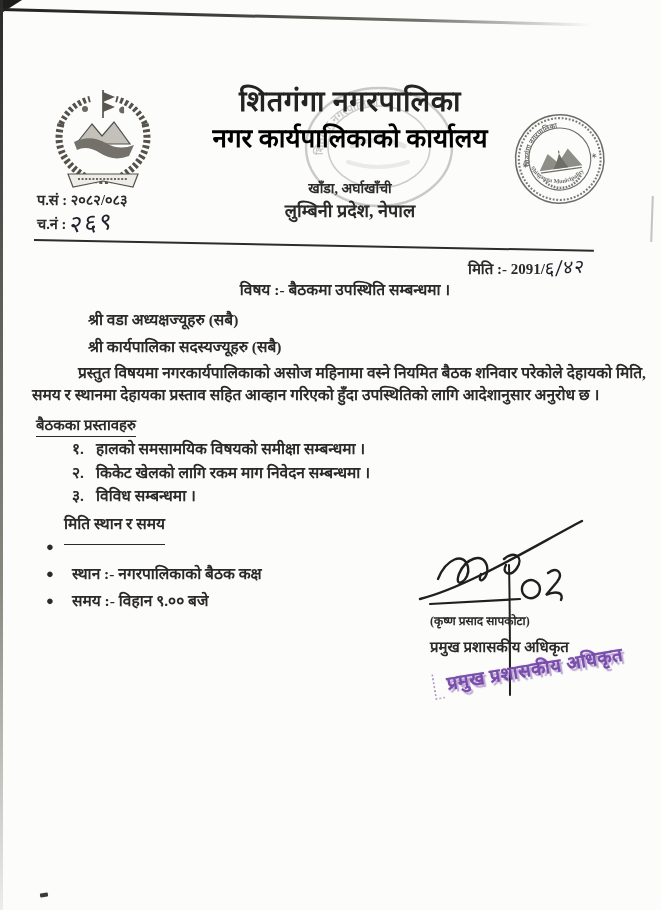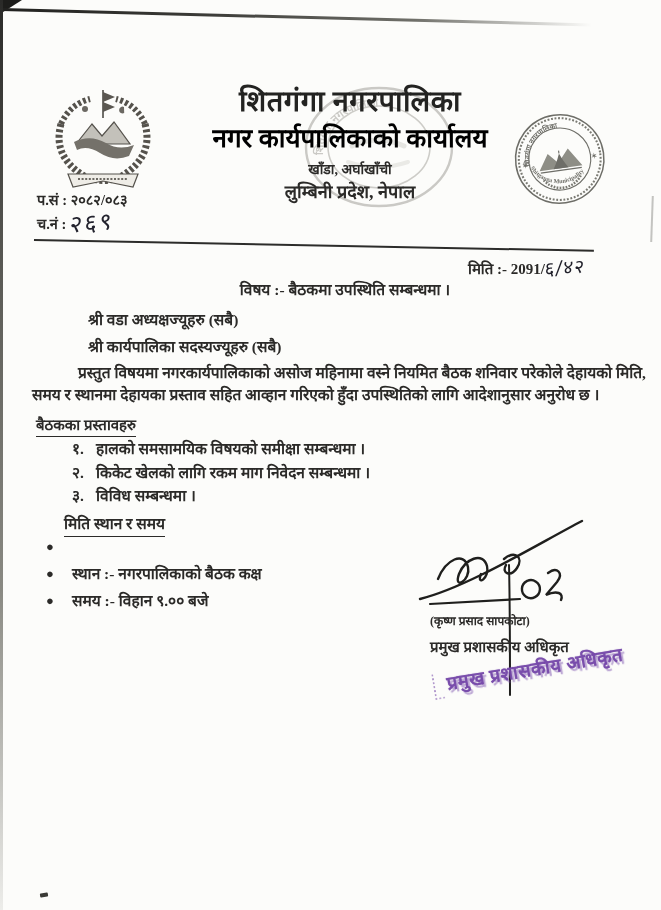--- a/index.html
+++ b/index.html
@@ -21,21 +21,21 @@
   .edge-right-mark { position:absolute; right:8px; top:196px; width:2px; height:46px;
     background:rgba(110,110,104,.4); transform:rotate(2deg); }
   .speck { position:absolute; left:40px; top:893px; width:8px; height:4px;
     background:#3a3a36; border-radius:1px; transform:rotate(-8deg); }
 
   
   .emblem { position:absolute; left:48px; top:86px; }
   .head-center { position:absolute; left:150px; top:80px; width:400px; text-align:center; }
   .title1 { font-size:29px; font-weight:bold; letter-spacing:.5px; color:#232321; }
   .title2 { font-size:26px; font-weight:bold; margin-top:0; color:#000000; }
-  .addr1 { font-size:14px; font-weight:bold; margin-top:4px; }
+  .addr1 { font-size:14px; font-weight:bold; margin-top:23px; }
   .addr2 { font-size:18px; font-weight:bold; margin-top:1px; }
   .watermark { position:absolute; left:300px; top:84px; opacity:.45; pointer-events:none; }
   .seal { position:absolute; left:512px; top:112px; transform:rotate(-8deg); }
 
   
   .refblock { position:absolute; left:37px; top:190px; font-size:14.5px; font-weight:bold; line-height:21px; }
   .hw { font-family:"DejaVu Serif",serif; font-weight:normal; color:#23232e; }
   .hw-chalani { display:inline-block; font-size:24px; transform:skewX(-10deg) rotate(-5deg); letter-spacing:2px; position:relative; top:2px; }
   .rule { position:absolute; left:34px; top:239px; width:560px; height:2.4px;
     background:#2c2c2a; transform:rotate(1.1deg); transform-origin:left top; }
@@ -49,21 +49,21 @@
   .bodypara { position:absolute; left:32px; top:362px; width:614px; font-size:15.5px; font-weight:bold;
     line-height:21.5px; text-align:justify; text-indent:46px; }
 
   .heading-u { position:absolute; left:36px; top:414px; font-size:15px; font-weight:bold;
     border-bottom:1.6px solid #2b2a28; padding-bottom:2px; }
   .proposals { position:absolute; left:72px; top:437px; font-size:15.5px; font-weight:bold; line-height:23.5px; }
   .proposals .row { display:flex; }
   .proposals .num { width:24px; }
 
   .heading-u2 { position:absolute; left:64px; top:512px; font-size:15.5px; font-weight:bold;
-    border-bottom:1.6px solid #2b2a28; padding-bottom:2px; }
+    border-bottom:1.6px solid #2b2a28; padding-bottom:10px; }
   .schedule { position:absolute; left:46px; top:535px; font-size:15.5px; font-weight:bold; line-height:26px; }
   .schedule .row { display:flex; align-items:baseline; }
   .schedule .dot { width:26px; font-size:13px; position:relative; top:-1px; }
 
   .signature { position:absolute; left:408px; top:515px; pointer-events:none; }
   .sig-name  { position:absolute; left:430px; top:612px; font-size:12px; font-weight:bold; }
   .sig-title { position:absolute; left:430px; top:636px; font-size:15px; font-weight:bold; }
 
   .stamp { position:absolute; left:443px; top:650px; width:245px; transform:rotate(-9.5deg);
     font-size:18.5px; font-weight:bold; letter-spacing:.5px; white-space:nowrap;

